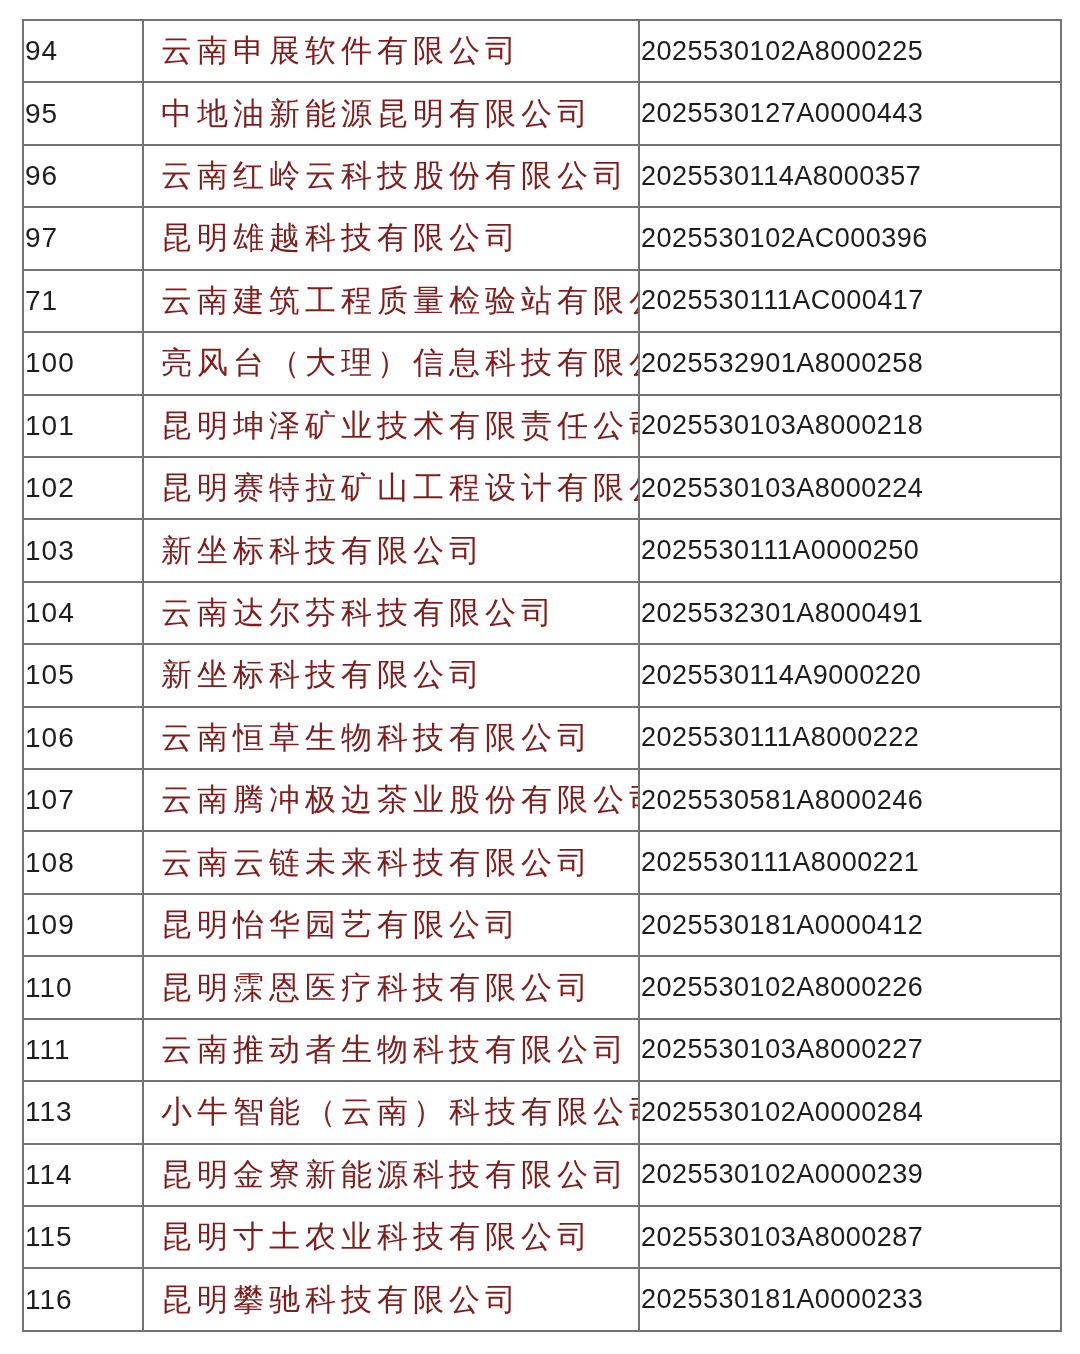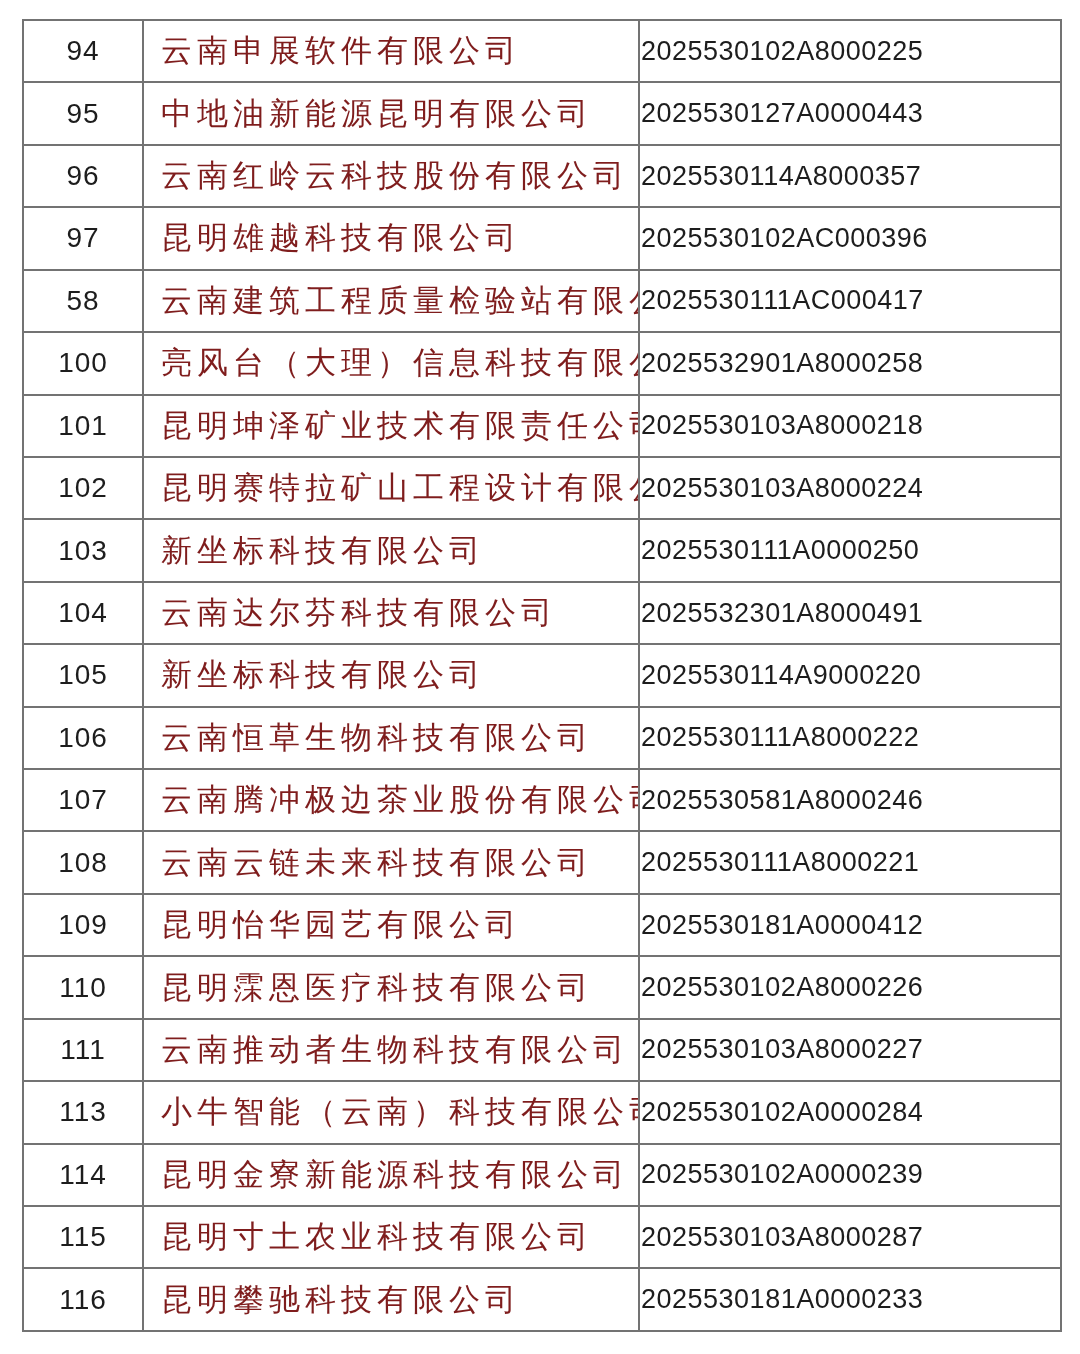--- a/index.html
+++ b/index.html
@@ -30,21 +30,21 @@
   table.company-table col.c-name { width: 496px; }
   table.company-table col.c-code { width: 422px; }
   table.company-table td {
     border: 2px solid #737373;
     height: 54.7px;
     vertical-align: middle;
     overflow: hidden;
     white-space: nowrap;
   }
   td.cell-no {
-    text-align: center;
+    text-align: left;
     font-size: 28px;
     letter-spacing: 1px;
     color: #1d1d1d;
   }
   td.cell-name {
     padding-left: 17px;
     font-size: 31px;
     letter-spacing: 5px;
     color: #7f1d1d;
   }
@@ -79,21 +79,21 @@
           <td class="cell-no">96</td>
           <td class="cell-name">云南红岭云科技股份有限公司</td>
           <td class="cell-code">2025530114A8000357</td>
         </tr>
         <tr>
           <td class="cell-no">97</td>
           <td class="cell-name">昆明雄越科技有限公司</td>
           <td class="cell-code">2025530102AC000396</td>
         </tr>
         <tr>
-          <td class="cell-no">58</td>
+          <td class="cell-no">71</td>
           <td class="cell-name">云南建筑工程质量检验站有限公司</td>
           <td class="cell-code">2025530111AC000417</td>
         </tr>
         <tr>
           <td class="cell-no">100</td>
           <td class="cell-name">亮风台（大理）信息科技有限公司</td>
           <td class="cell-code">2025532901A8000258</td>
         </tr>
         <tr>
           <td class="cell-no">101</td>

